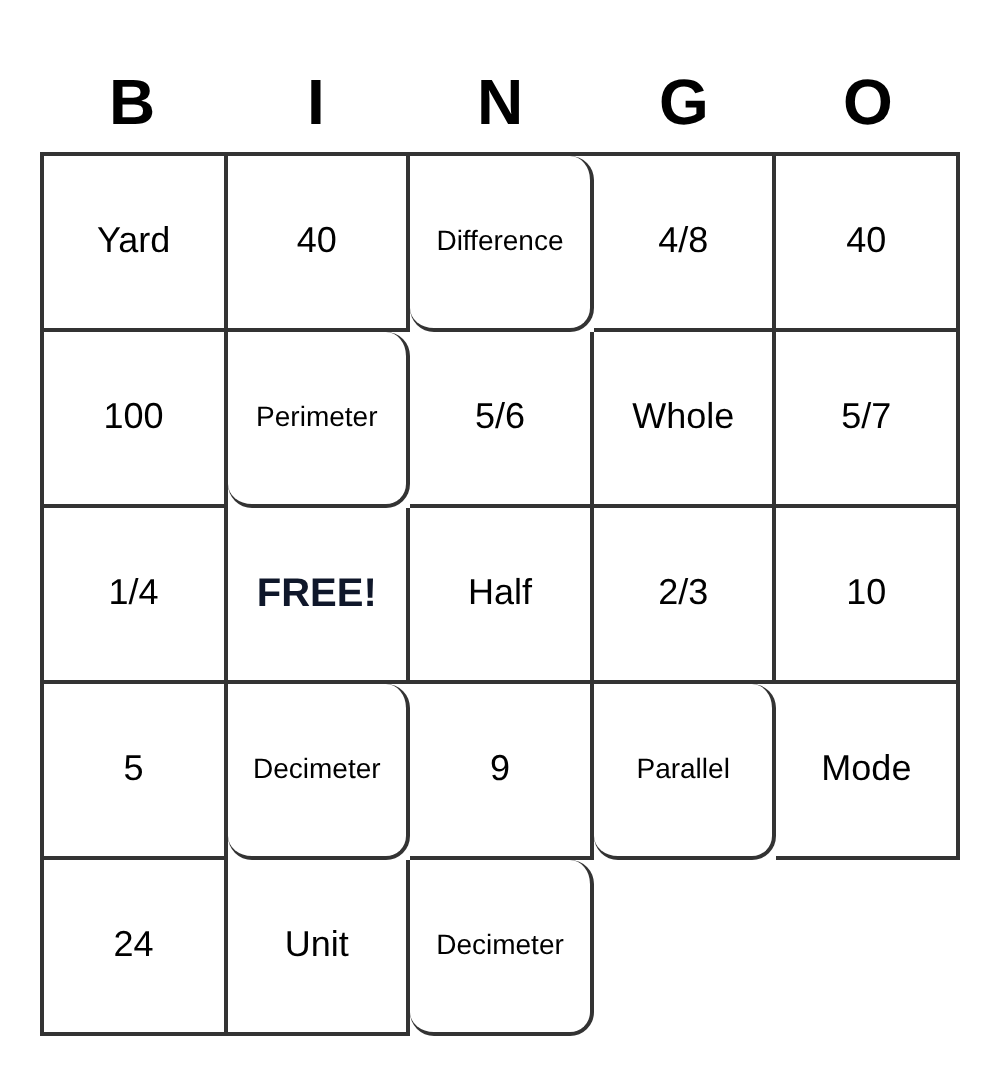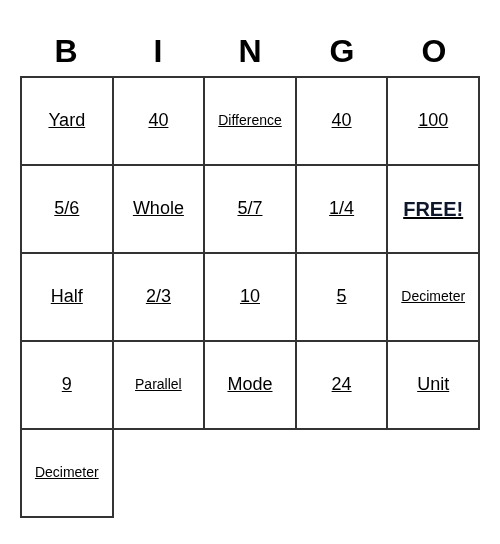--- a/index.html
+++ b/index.html
@@ -34,21 +34,20 @@
       font-weight: bold;
       padding: 6px 0;
       text-align: center;
     }
 
     .bingo-grid {
       display: grid;
       grid-template-columns: repeat(5, 1fr);
       border-left: 2px solid #333;
       border-top: 2px solid #333;
-      text-decoration: underline;
     }
 
     .bingo-cell {
       border-right: 2px solid #333;
       border-bottom: 2px solid #333;
       height: 88px;
       display: flex;
       align-items: center;
       justify-content: center;
       text-align: center;
@@ -58,39 +57,42 @@
     }
 
     .bingo-cell.free {
       font-size: 20px;
       font-weight: bold;
       color: #0f172a;
     }
 
     .bingo-cell.small-text {
       font-size: 14px;
+      border-radius: 12px;
     }
   </style>
 </head>
 <body>
 
 <div class="bingo-card">
   <div class="bingo-header">
   <div class="bingo-header-cell">B</div>
       <div class="bingo-header-cell">I</div>
       <div class="bingo-header-cell">N</div>
       <div class="bingo-header-cell">G</div>
       <div class="bingo-header-cell">O</div>
     </div>
   <div class="bingo-grid">
   <div class="bingo-cell">Yard</div>
       <div class="bingo-cell">40</div>
       <div class="bingo-cell small-text">Difference</div>
+      <div class="bingo-cell">4/8</div>
       <div class="bingo-cell">40</div>
       <div class="bingo-cell">100</div>
+      <div class="bingo-cell small-text">Perimeter</div>
       <div class="bingo-cell">5/6</div>
       <div class="bingo-cell">Whole</div>
       <div class="bingo-cell">5/7</div>
       <div class="bingo-cell">1/4</div>
       <div class="bingo-cell free">FREE!</div>
       <div class="bingo-cell">Half</div>
       <div class="bingo-cell">2/3</div>
       <div class="bingo-cell">10</div>
       <div class="bingo-cell">5</div>
       <div class="bingo-cell small-text">Decimeter</div>

